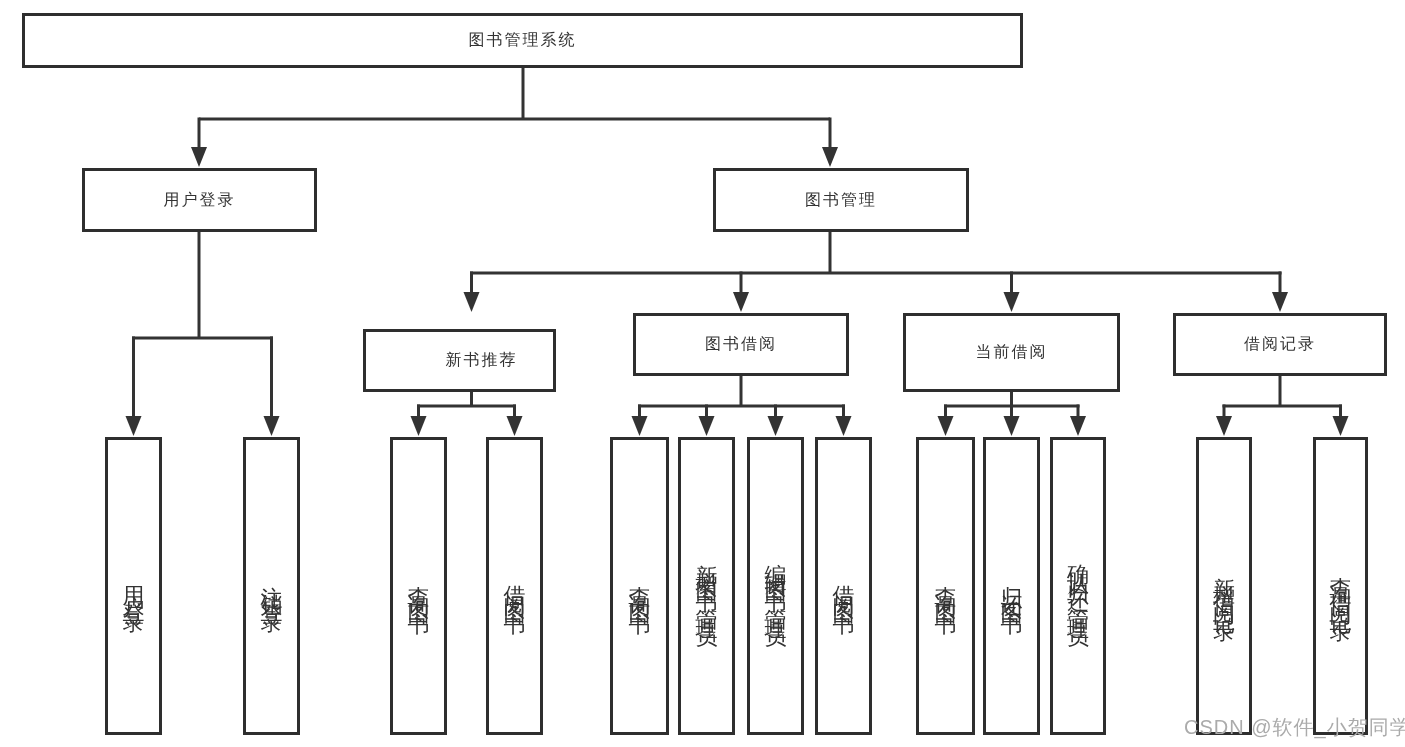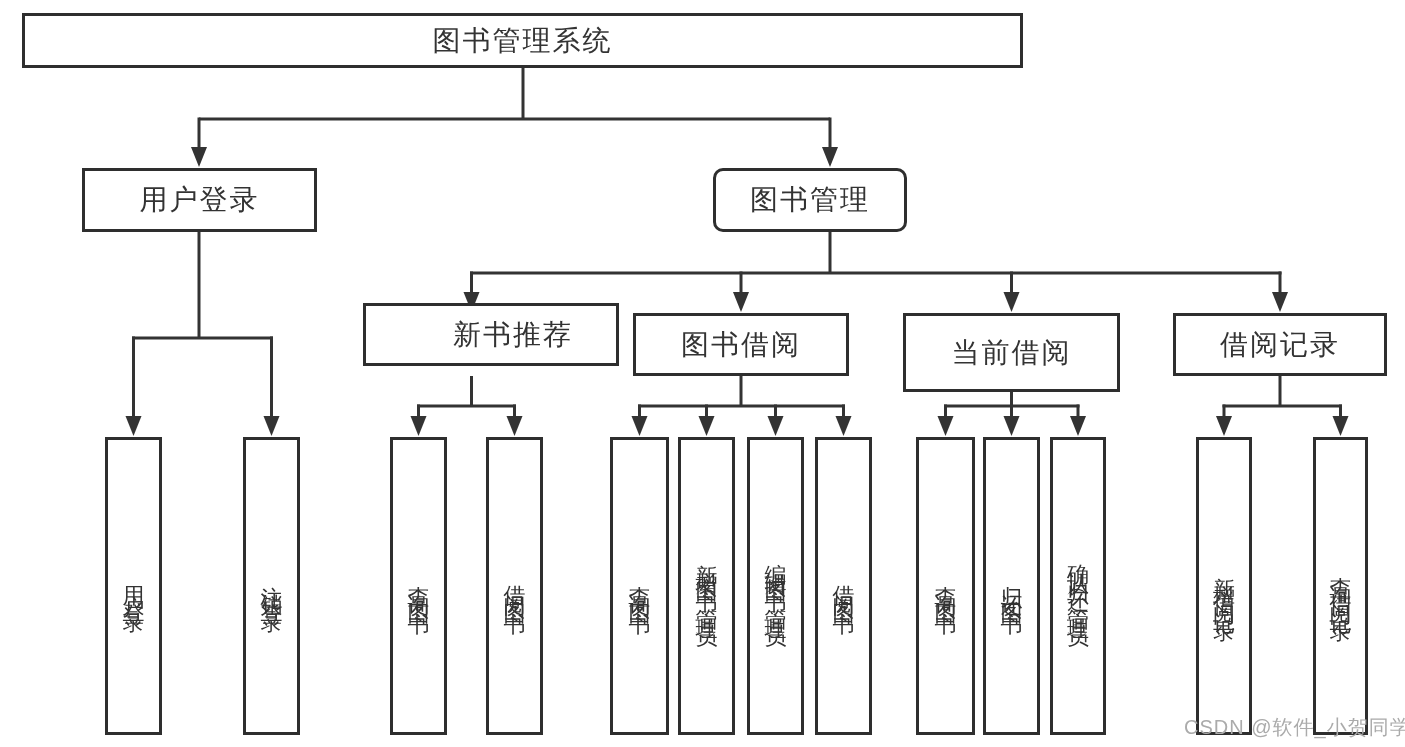--- a/index.html
+++ b/index.html
@@ -25,21 +25,21 @@
     position: absolute;
     box-sizing: border-box;
     border: 3px solid #2e2e2e;
     background: #ffffff;
     display: flex;
     align-items: center;
     justify-content: center;
     color: #333333;
   }
   .node.h {
-    font-size: 28px;
+    font-size: 16px;
     letter-spacing: 2px;
   }
   .node.v {
     top: 437px;
     height: 298px;
     font-size: 22px;
   }
   .node.v .vtext {
     writing-mode: vertical-lr;
     text-orientation: mixed;
@@ -127,25 +127,25 @@
     <polygon points="1332.5,416 1348.5,416 1340.5,436"></polygon>
   </svg>
 
   <div class="node h" style="left:22px; top:13px; width:1001px; height:55px;">
     <span>图书管理系统</span>
   </div>
 
   <div class="node h" style="left:82px; top:168px; width:235px; height:64px;">
     <span>用户登录</span>
   </div>
-  <div class="node h" style="left:713px; top:168px; width:194px; height:64px;border-radius:10px;">
+  <div class="node h" style="left:713px; top:168px; width:256px; height:64px;">
     <span>图书管理</span>
   </div>
 
-  <div class="node h" style="left:363px; top:303px; width:256px; height:63px;padding-left:44px;">
+  <div class="node h" style="left:363px; top:329px; width:193px; height:63px;padding-left:44px;">
     <span>新书推荐</span>
   </div>
   <div class="node h" style="left:633px; top:313px; width:216px; height:63px;">
     <span>图书借阅</span>
   </div>
   <div class="node h" style="left:903px; top:313px; width:217px; height:79px;">
     <span>当前借阅</span>
   </div>
   <div class="node h" style="left:1173px; top:313px; width:214px; height:63px;">
     <span>借阅记录</span>

